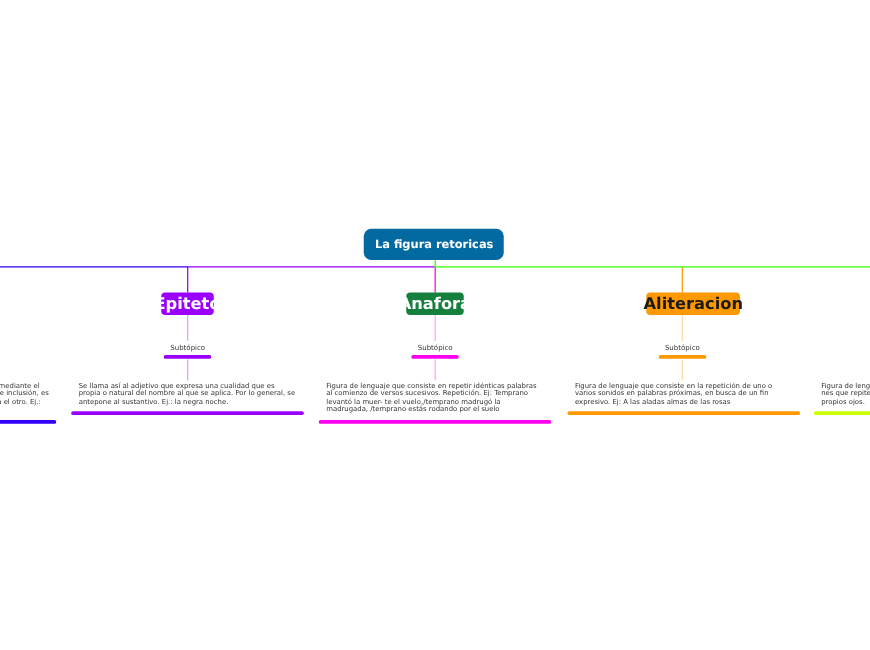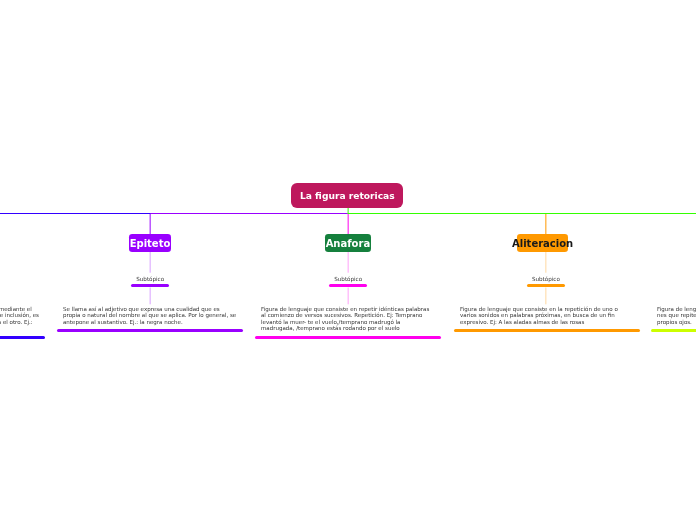--- a/index.html
+++ b/index.html
@@ -2,22 +2,22 @@
 <html><head>
 <meta charset="utf-8">
 <style>
   html,body{margin:0;padding:0;}
   body{width:696px;height:520px;background:#ffffff;font-family:"DejaVu Sans",sans-serif;overflow:hidden;-webkit-font-smoothing:antialiased;}
   #stage{position:relative;width:696px;height:520px;background:#fff;transform:translateZ(0);will-change:transform;}
   #wires{position:absolute;left:0;top:0;}
 
   
   .node{position:absolute;display:flex;align-items:center;justify-content:center;font-weight:bold;white-space:nowrap;}
-  #root-node{left:291.2px;top:183.2px;width:112.3px;height:24.5px;background:#be185d;color:#ffffff;font-size:9.15px;border-radius:6px;padding-top:2px;box-sizing:border-box;}
-  .branch-node{border-radius:3.2px;font-size:10px;height:17.9px;padding-top:1.4px;box-sizing:border-box;}
+  #root-node{left:291.2px;top:183.2px;width:112.3px;height:24.5px;background:#0369a1;color:#ffffff;font-size:9.15px;border-radius:6px;padding-top:2px;box-sizing:border-box;}
+  .branch-node{border-radius:3.2px;font-size:13px;height:17.9px;padding-top:1.4px;box-sizing:border-box;}
 
   
   .subtopic{position:absolute;text-align:center;}
   .subtopic .slabel{font-size:5.6px;color:#333333;line-height:7px;}
   .subtopic .sbar{height:2.9px;border-radius:1.5px;margin-top:1.2px;}
 
   
   .card{position:absolute;}
   .card .txt{font-size:5.5px;line-height:6.4px;color:#333333;padding:0 6px;}
   .card .cbar{height:3px;border-radius:1.5px;margin-top:4.2px;}
@@ -66,21 +66,21 @@
   </div>
   <div class="card" style="left:255px;top:306px;width:186px;">
      <div class="txt">
           <div>Figura de lenguaje que consiste en repetir idénticas palabras</div>
           <div>al comienzo de versos sucesivos. Repetición. Ej: Temprano</div>
           <div>levantó la muer- te el vuelo,/temprano madrugó la</div>
           <div>madrugada, /temprano estás rodando por el suelo</div>
         </div>
      <div class="cbar" style="background:#FF00EE;"></div>
   </div>
-  <div class="node branch-node" style="left:517.1px;top:234px;width:51px;background:#FF9900;color:#1a1a1a;">Aliteracion</div>
+  <div class="node branch-node" style="left:517.1px;top:234px;width:75px;background:#FF9900;color:#1a1a1a;">Aliteracion</div>
   <div class="subtopic" style="left:526.6999999999999px;top:275.8px;width:38.4px;">
      <div class="slabel">Subtópico</div>
      <div class="sbar" style="background:#FF9900;"></div>
   </div>
   <div class="card" style="left:454px;top:306px;width:186px;">
      <div class="txt">
           <div>Figura de lenguaje que consiste en la repetición de uno o</div>
           <div>varios sonidos en palabras próximas, en busca de un fin</div>
           <div>expresivo. Ej: A las aladas almas de las rosas</div>
         </div>

